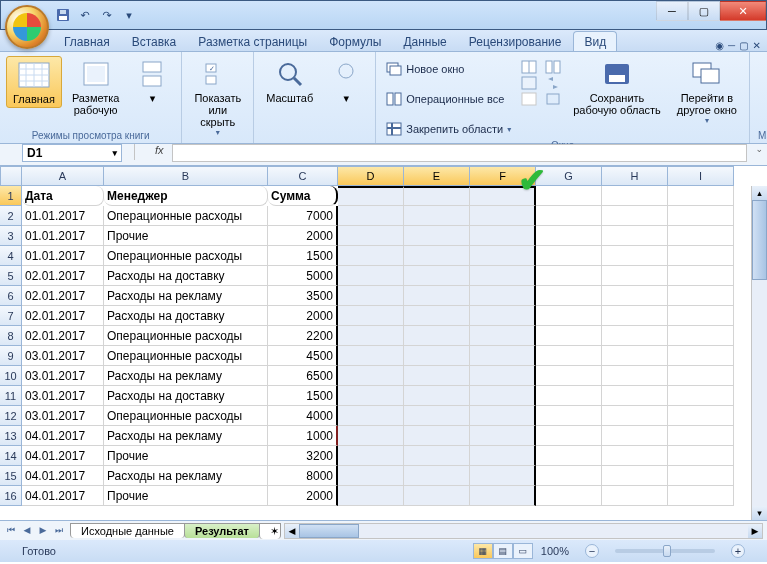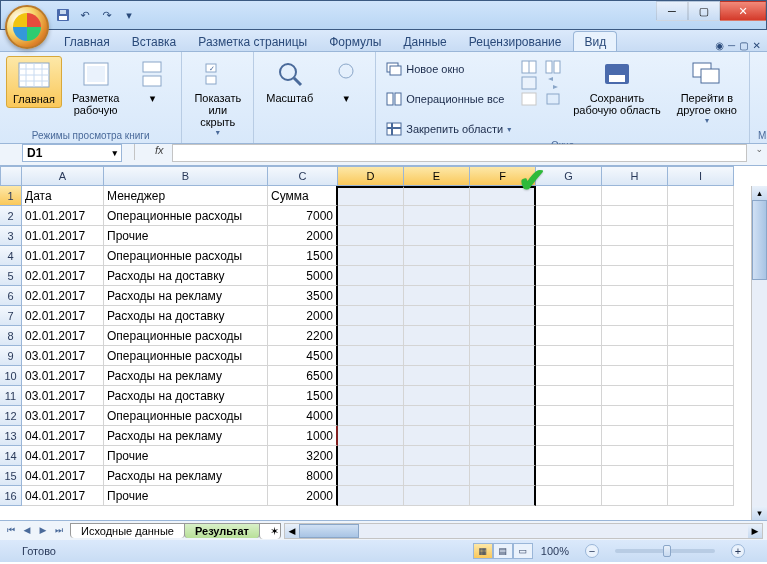--- a/index.html
+++ b/index.html
@@ -48,21 +48,21 @@
 .colheads { display: flex; height: 20px; position: sticky; top: 0; }
 .corner { width: 22px; background: linear-gradient(#f4f8fd,#dce8f6); border: 1px solid #9ab6d8; }
 .colh { background: linear-gradient(#f4f8fd,#dce8f6); border-right: 1px solid #9ab6d8; border-bottom: 1px solid #9ab6d8; border-top: 1px solid #9ab6d8; text-align: center; font-size: 11px; color: #2a3a5a; display: flex; align-items: center; justify-content: center; }
 .colh.sel { background: linear-gradient(#fde8a8,#fac85a); color: #000; }
 .datarows { position: relative; }
 .row { display: flex; height: 20px; }
 .rowh { width: 22px; background: linear-gradient(#f4f8fd,#dce8f6); border-right: 1px solid #9ab6d8; border-bottom: 1px solid #9ab6d8; text-align: center; font-size: 11px; color: #2a3a5a; display: flex; align-items: center; justify-content: center; }
 .rowh.sel { background: linear-gradient(#fde8a8,#fac85a); }
 .cell { border-right: 1px solid #d4d4d4; border-bottom: 1px solid #d4d4d4; font-size: 12px; padding: 1px 3px; display: flex; align-items: center; overflow: hidden; white-space: nowrap; }
 .cell.num { justify-content: flex-end; }
-.cell.hdr { font-weight: normal; }
+.cell.hdr { font-weight: bold; border-radius: 8px; }
 .cell.selcol { background: #e8eef8; }
 .cell.selcol-border-r { border-right: 2px solid #000; }
 .selrange-top { border-top: 2px solid #000; }
 
 
 .cA { width: 82px; } .cB { width: 164px; } .cC { width: 70px; }
 .cD, .cE, .cF { width: 66px; } .cG, .cH, .cI { width: 66px; }
 
 
 .sheettabs { height: 20px; background: #eef4fb; display: flex; align-items: center; font-size: 11px; border-top: 1px solid #9ab6d8; }

